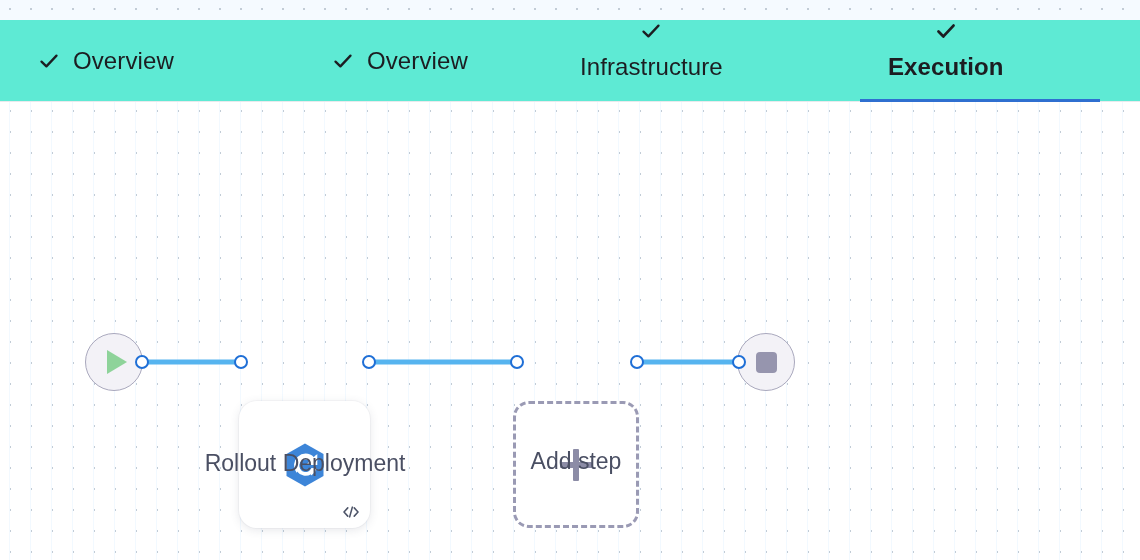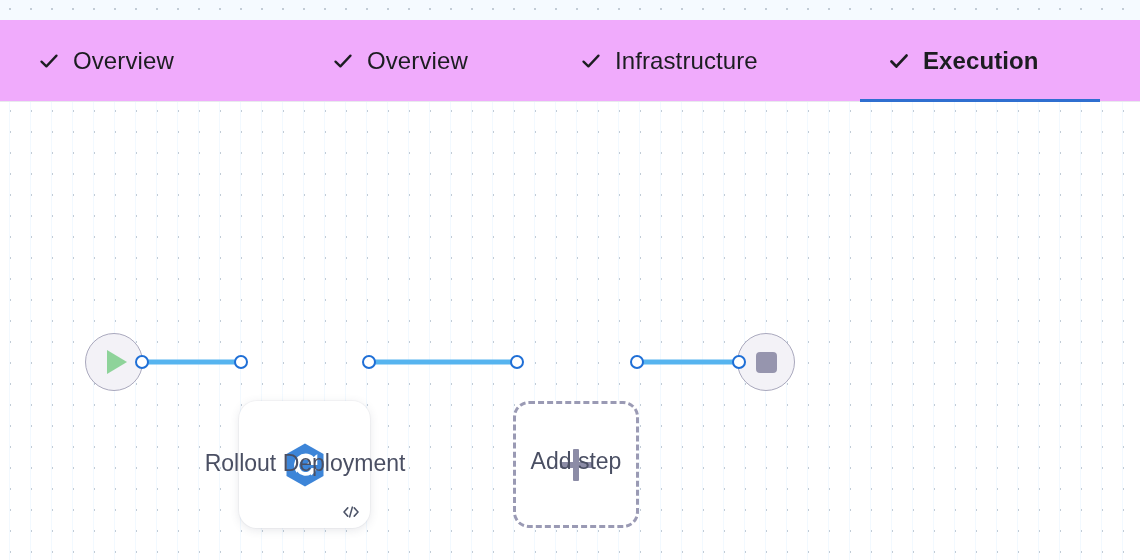--- a/index.html
+++ b/index.html
@@ -31,21 +31,21 @@
     background-size: 21px 21px;
     background-position: 9px 8px;
   }
 
   
   .tabbar {
     position: absolute;
     top: 20px; left: 0;
     width: 1140px;
     height: 82px;
-    background: #f0abfc;
+    background: #5eead4;
     border-bottom: 1px solid #e8eaed;
   }
 
   .tab {
     position: absolute;
     top: 0;
     height: 82px;
     display: flex;
     align-items: center;
     gap: 13px;
@@ -79,22 +79,22 @@
     bottom: -1px;
     height: 4px;
     width: 100%;
     background: #2f6fd0;
     border-radius: 0;
   }
 
   
   #tab-overview       { left: 36px;  }
   #tab-service        { left: 330px; }
-  #tab-infrastructure { left: 578px; }
-  #tab-execution      { left: 886px; }
+  #tab-infrastructure { left: 578px; flex-direction: column; }
+  #tab-execution      { left: 886px; flex-direction: column; }
   #tab-execution .tab-underline { left: -26px; width: 240px; }
 
   
   .canvas {
     position: absolute;
     top: 102px; left: 0;
     width: 1140px;
     height: 458px;
     background-color: #ffffff;
     background-image:

